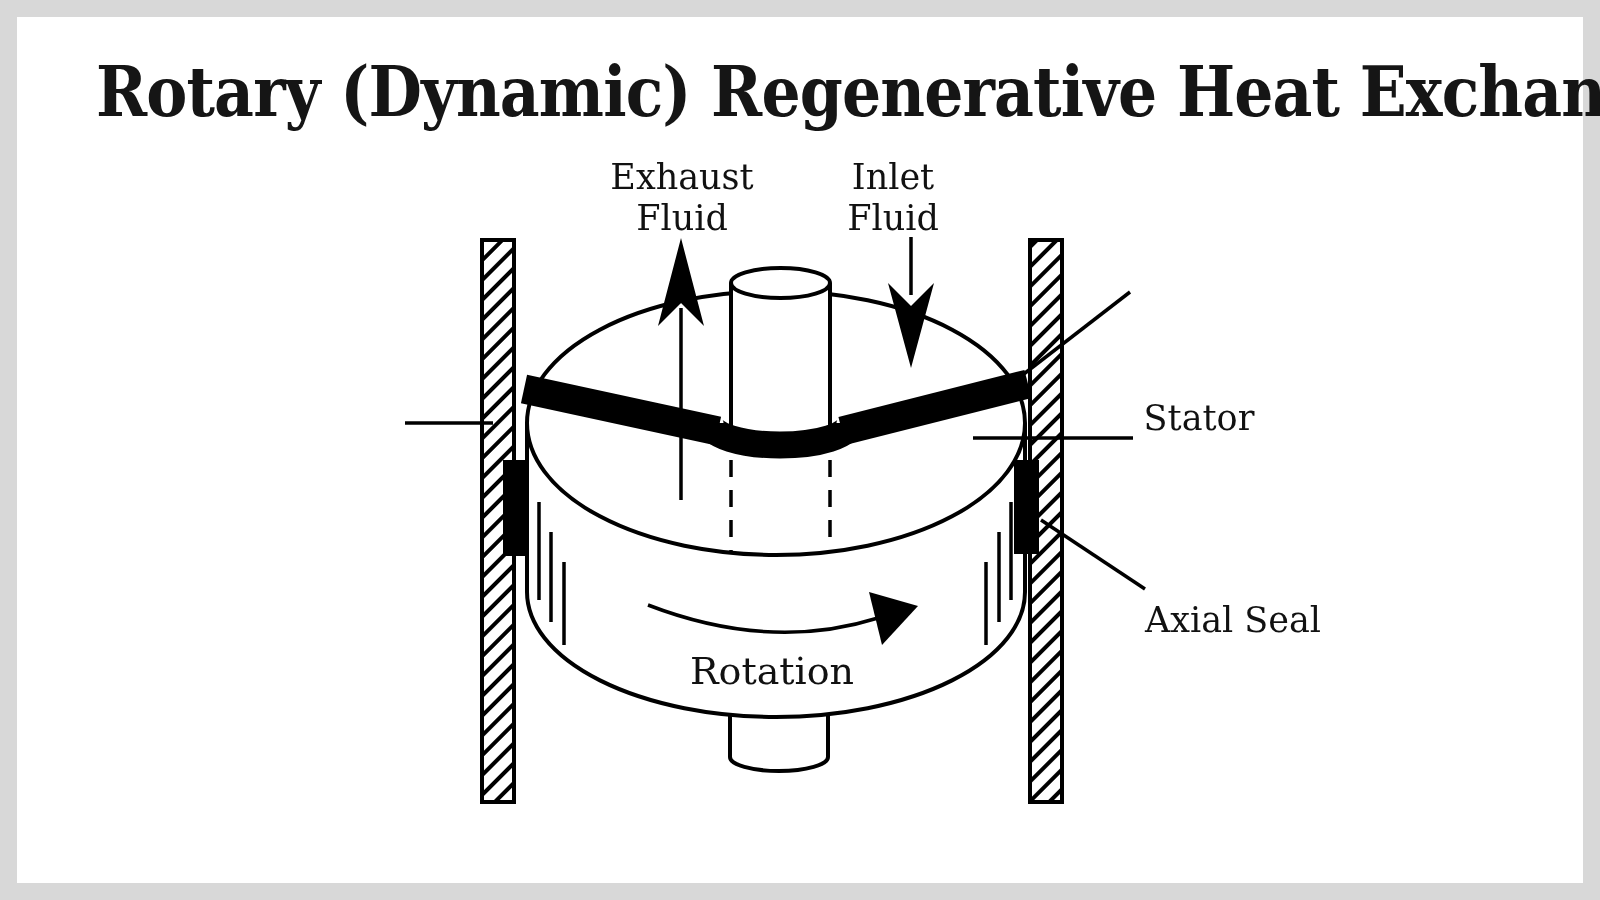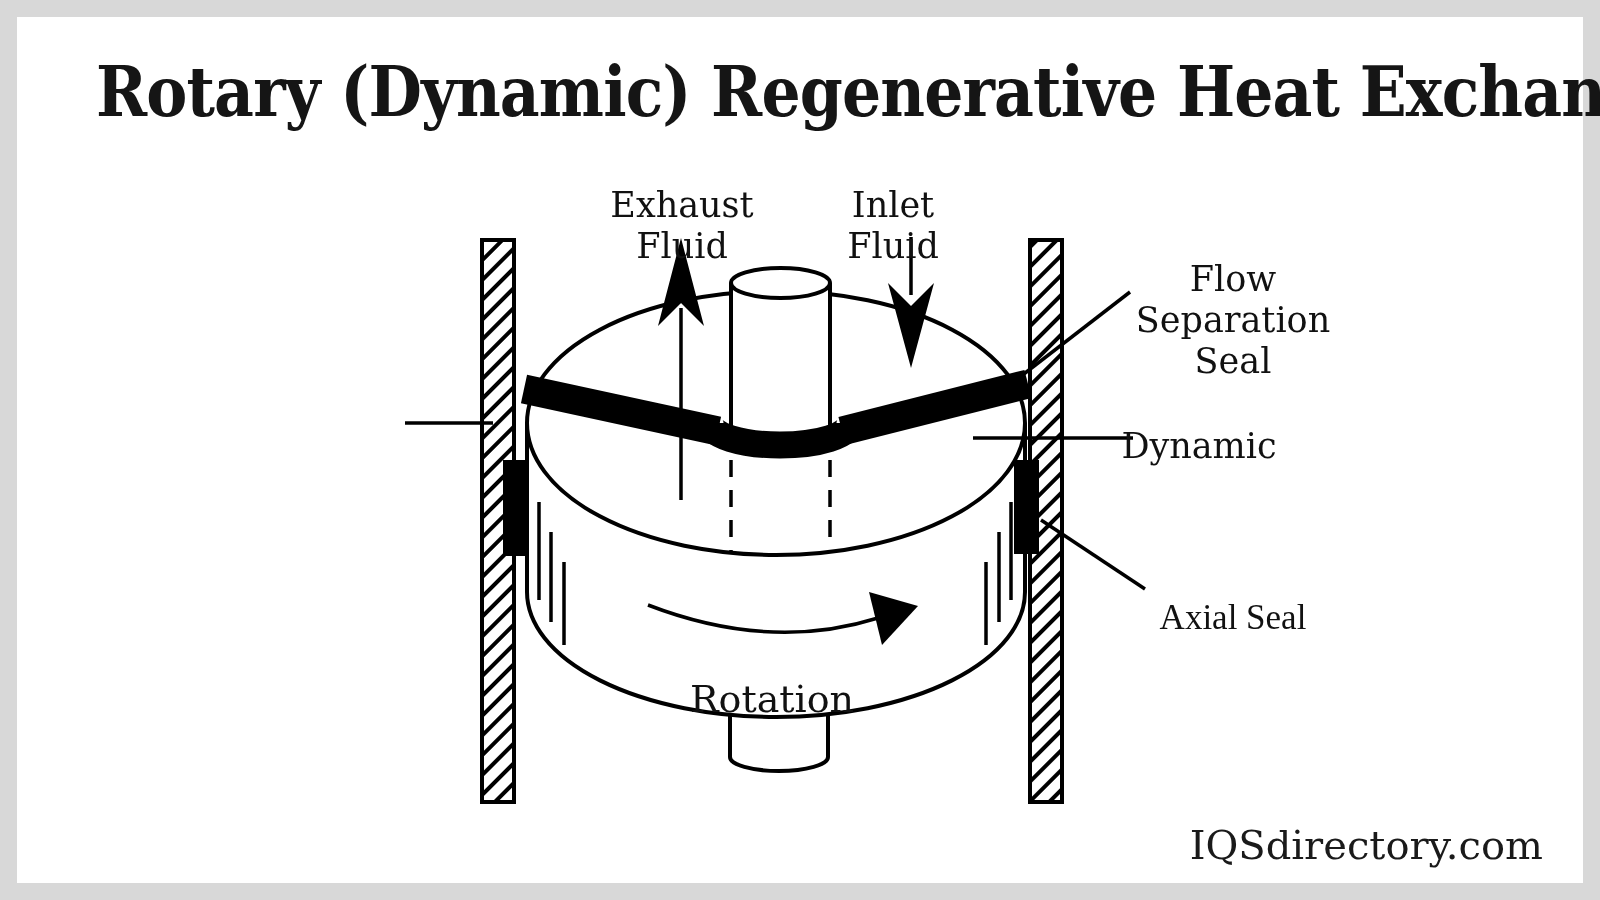--- a/index.html
+++ b/index.html
@@ -4,27 +4,27 @@
 <style>
   html,body{margin:0;padding:0;}
   body{background:#d8d8d8;font-family:"DejaVu Serif","Liberation Serif",serif;}
   .stage{position:relative;width:1600px;height:900px;overflow:hidden;background:#d8d8d8;}
   .card{position:absolute;left:17px;top:17px;width:1566px;height:866px;background:#ffffff;}
   .diagram-svg{position:absolute;left:0;top:0;width:1600px;height:900px;}
   .title{position:absolute;left:0;top:50px;width:1600px;text-align:center;
          font-size:70px;font-weight:600;color:#151515;letter-spacing:-1px;
          transform:scaleX(0.88);transform-origin:50% 50%;white-space:nowrap;}
   .lbl{position:absolute;width:300px;text-align:center;color:#111111;
-       font-size:35px;line-height:41px;white-space:nowrap;margin-top:28px;}
+       font-size:35px;line-height:41px;white-space:nowrap;}
   .lbl-exhaust{left:532px;top:157px;}
   .lbl-inlet{left:743px;top:157px;}
   .lbl-flowsep{left:1083px;top:231px;}
   .lbl-stator{left:178px;top:387px;}
   .lbl-matrix{left:1049px;top:398px;}
-  .lbl-axial{left:1083px;top:569px;font-family:Liberation Serif, serif;}
+  .lbl-axial{left:1083px;top:600px;}
   .lbl-rotation{left:622px;top:651px;font-size:38px;text-align:center;}
   .watermark{position:absolute;right:57px;top:822px;font-size:40px;color:#1a1a1a;white-space:nowrap;}
 </style>
 </head>
 <body>
 
 <div class="stage">
   <div class="card"></div>
 
   <svg class="diagram-svg" viewBox="0 0 1600 900" xmlns="http://www.w3.org/2000/svg">
@@ -111,29 +111,23 @@
   <div class="lbl lbl-exhaust">
     <div>Exhaust</div>
     <div>Fluid</div>
   </div>
 
   <div class="lbl lbl-inlet">
     <div>Inlet</div>
     <div>Fluid</div>
   </div>
 
-  <div class="lbl lbl-flowsep">
-    <div>Flow</div>
-    <div>Separation</div>
-    <div>Seal</div>
-  </div>
 
 
   <div class="lbl lbl-matrix">
-    <div>Dynamic</div>
+    <div>Stator</div>
   </div>
 
   <div class="lbl lbl-axial">Axial Seal</div>
 
   <div class="lbl lbl-rotation">Rotation</div>
 
-  <div class="watermark">IQSdirectory.com</div>
 </div>
 
 </body></html>

